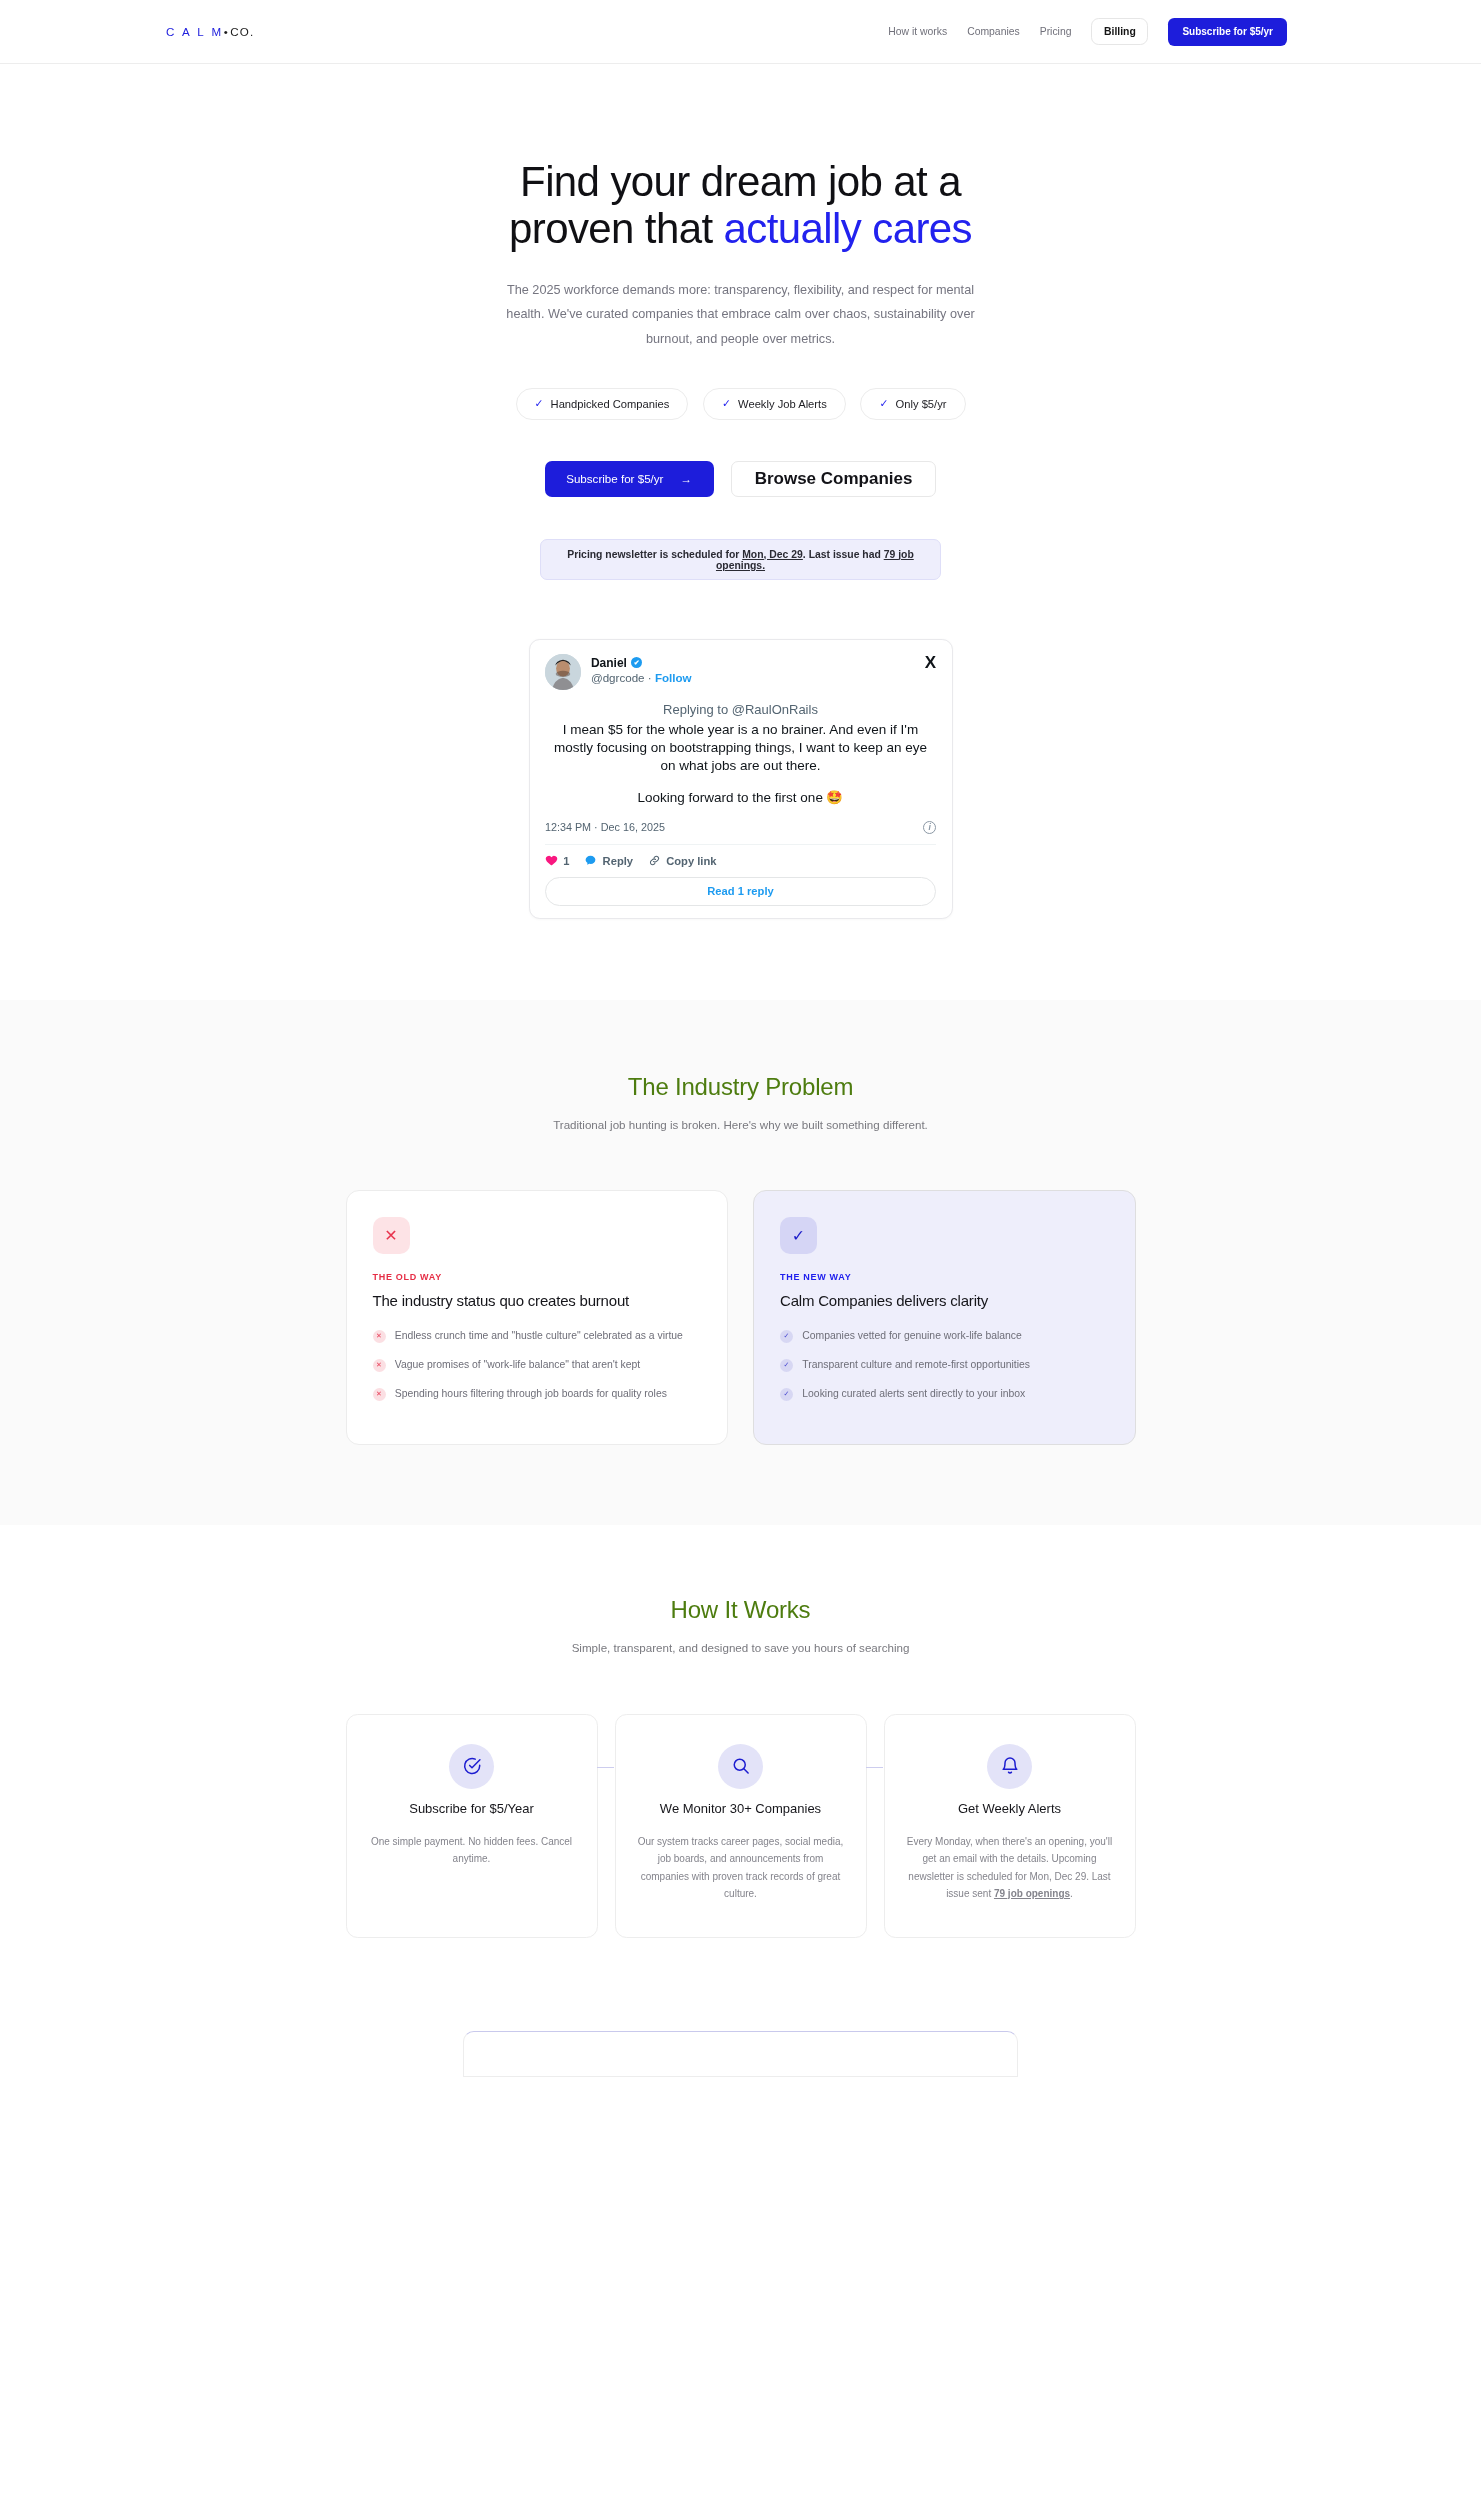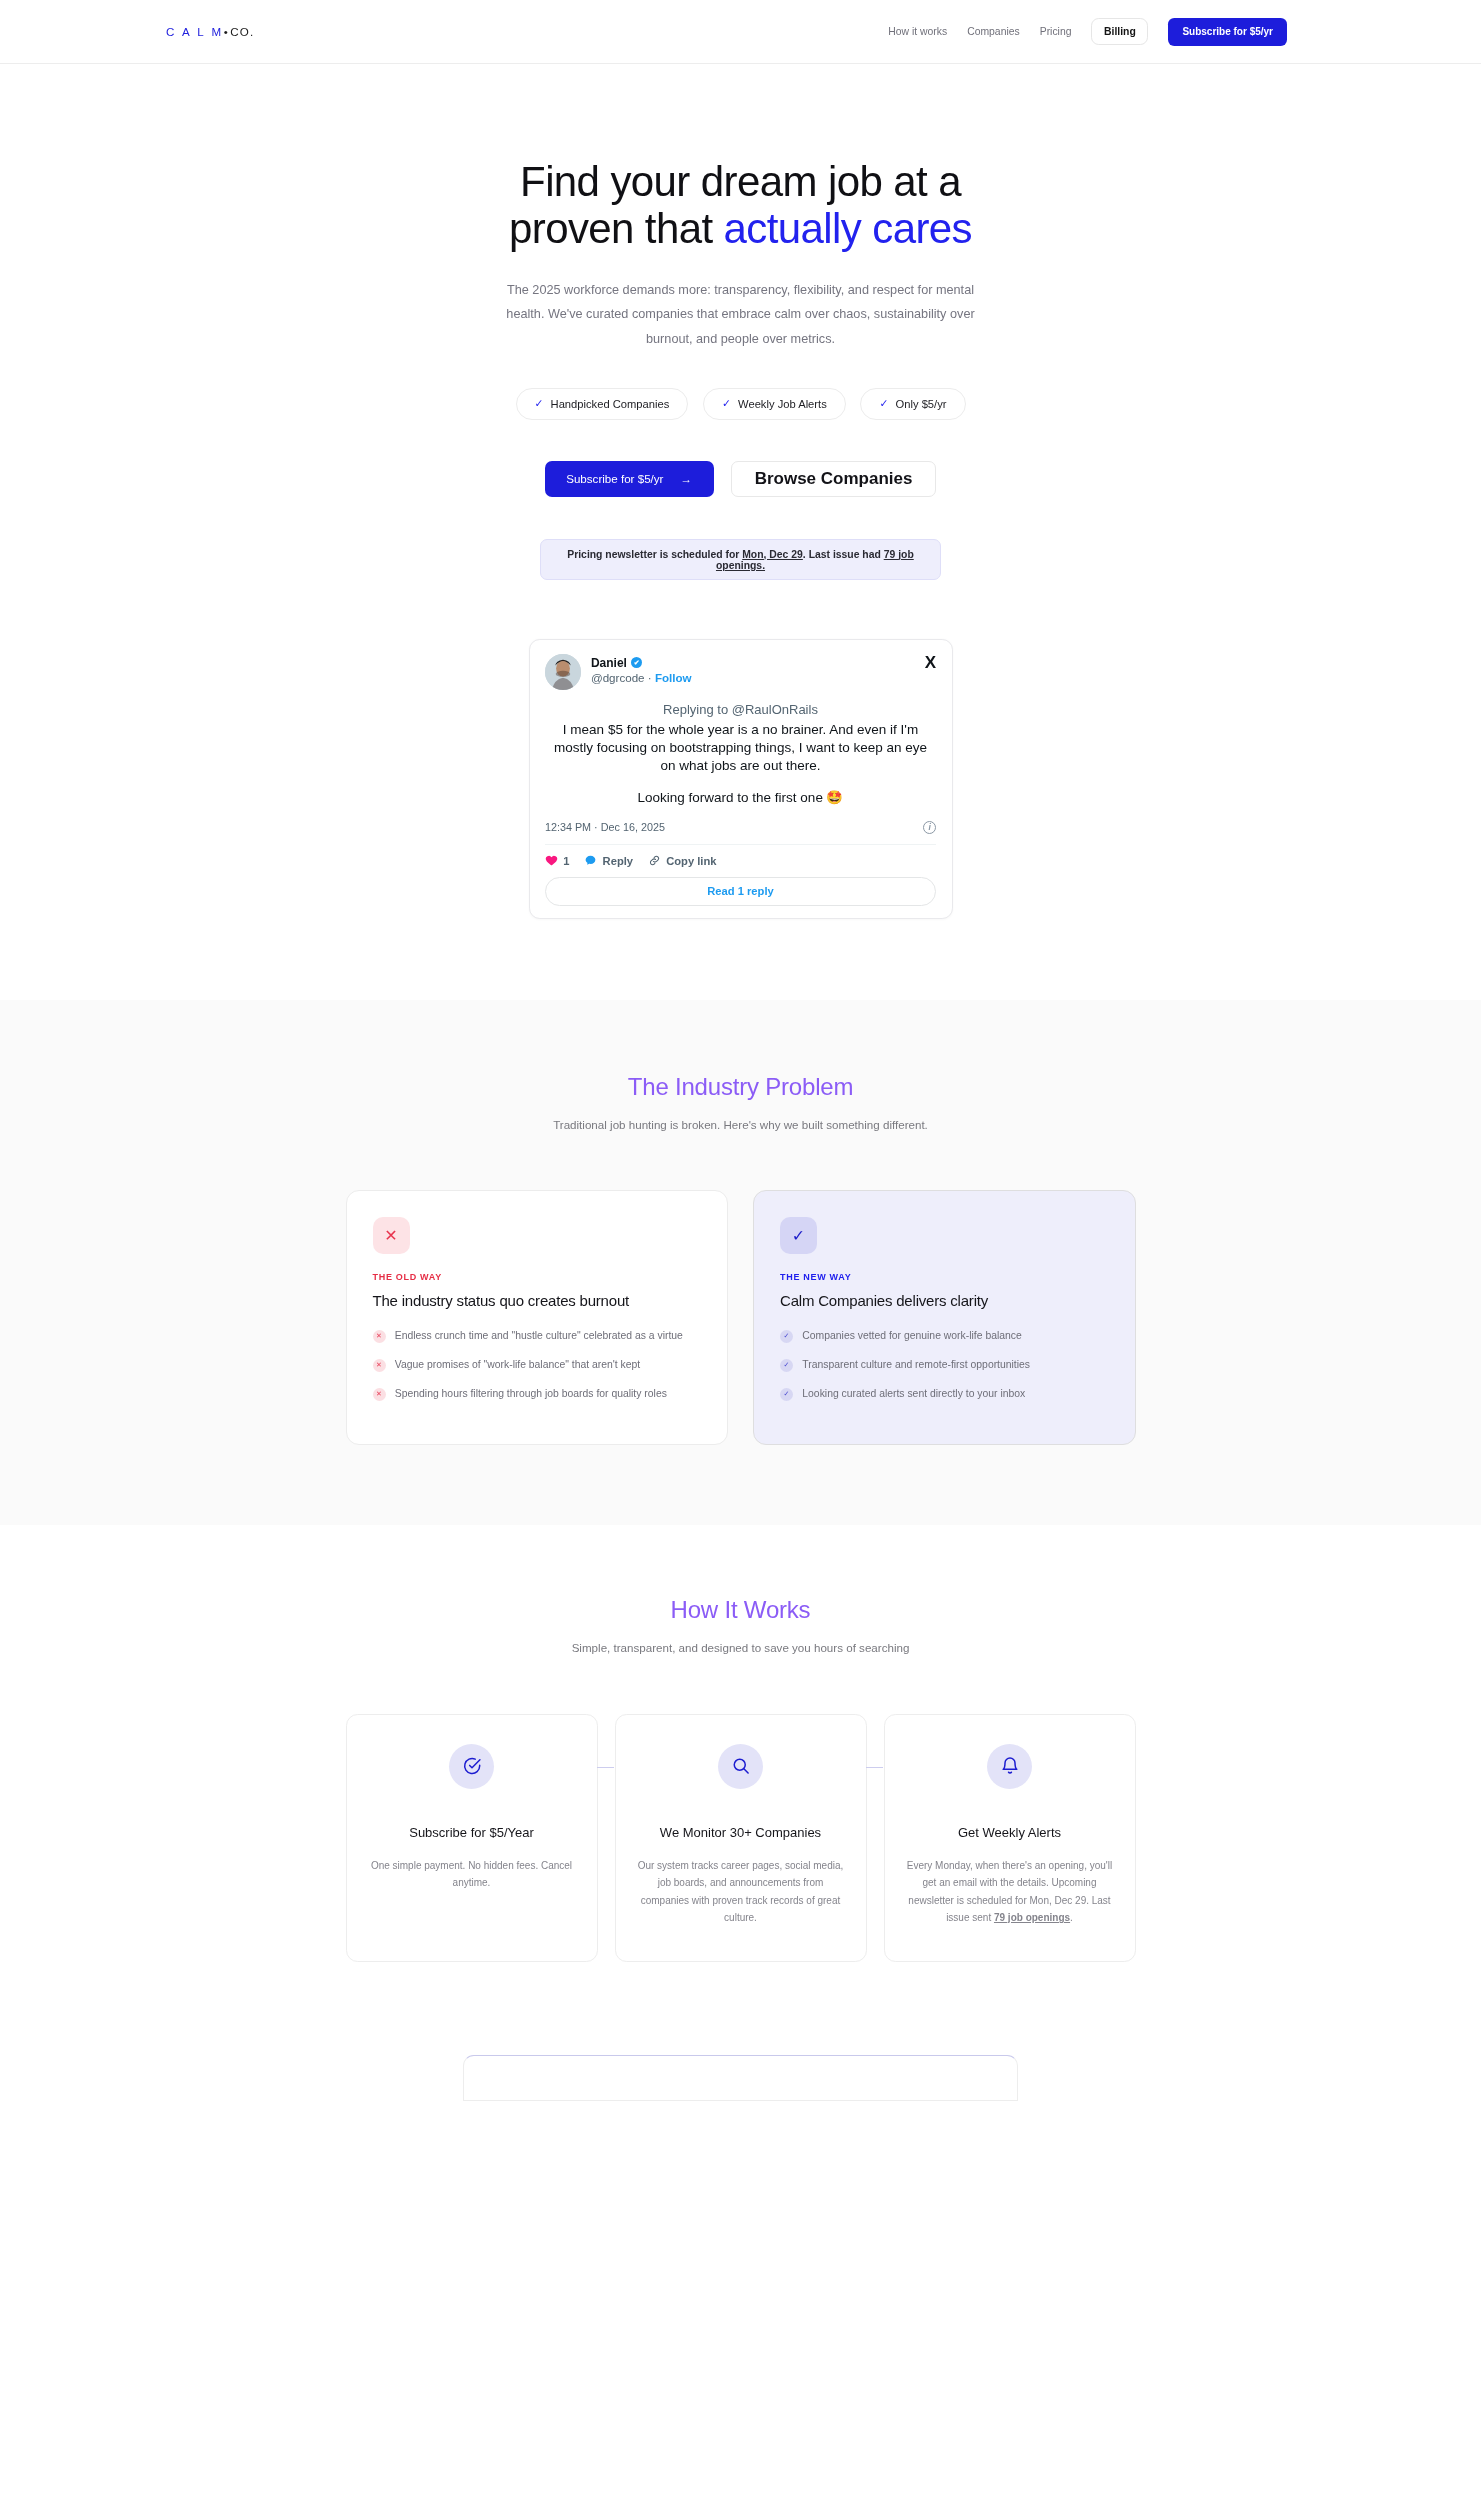--- a/index.html
+++ b/index.html
@@ -141,21 +141,21 @@
   .tw-readreply{
     margin-top:9.3px; border:0.8px solid #e4e6e7; border-radius:771px;
     padding:7.7px 0; text-align:center;
     font-size:11.2px; font-weight:700; color:#1d9bf0;
   }
 
   
   .sec-alt{ background:#fafafa; padding:73px 0 80px; margin-top:81px; }
   .sec-white{ background:#fff; padding:71px 0 93px; }
   .sec-title{
-    text-align:center; font-size:24px; font-weight:400; color:#8b5cf6;
+    text-align:center; font-size:24px; font-weight:400; color:#4d7c0f;
     letter-spacing:-0.2px;
   }
   .sec-sub{
     text-align:center; margin-top:17px; font-size:11.6px; color:#79797f;
     font-weight:300;
   }
 
   .two-cards{
     margin:59px auto 0; width:790px;
     display:grid; grid-template-columns:1fr 1fr; gap:25px;
@@ -201,21 +201,21 @@
   .hc{
     background:#fff; border:0.8px solid #ededed; border-radius:11.6px;
     padding:29px 21.6px 34px; text-align:center; position:relative;
   }
   .hc-icon{
     width:45px; height:45px; border-radius:50%; background:#e3e3f8;
     margin:0 auto; display:flex; align-items:center; justify-content:center;
     color:#1d1dd0;
   }
   .hc-title{
-    margin-top:36px; font-size:13px; font-weight:400; color:#16161b;
+    margin-top:12px; font-size:13px; font-weight:400; color:#16161b;
   }
   .hc-text{
     margin-top:17px; font-size:10px; line-height:1.75; color:#84848c;
     font-weight:300;
   }
   .hc-text u{ color:#84848c; text-decoration:underline; font-weight:600; }
   .hc-connector{
     position:absolute; top:52px; right:-17px; width:17px; height:1.2px;
     background:#cdcdee;
   }

